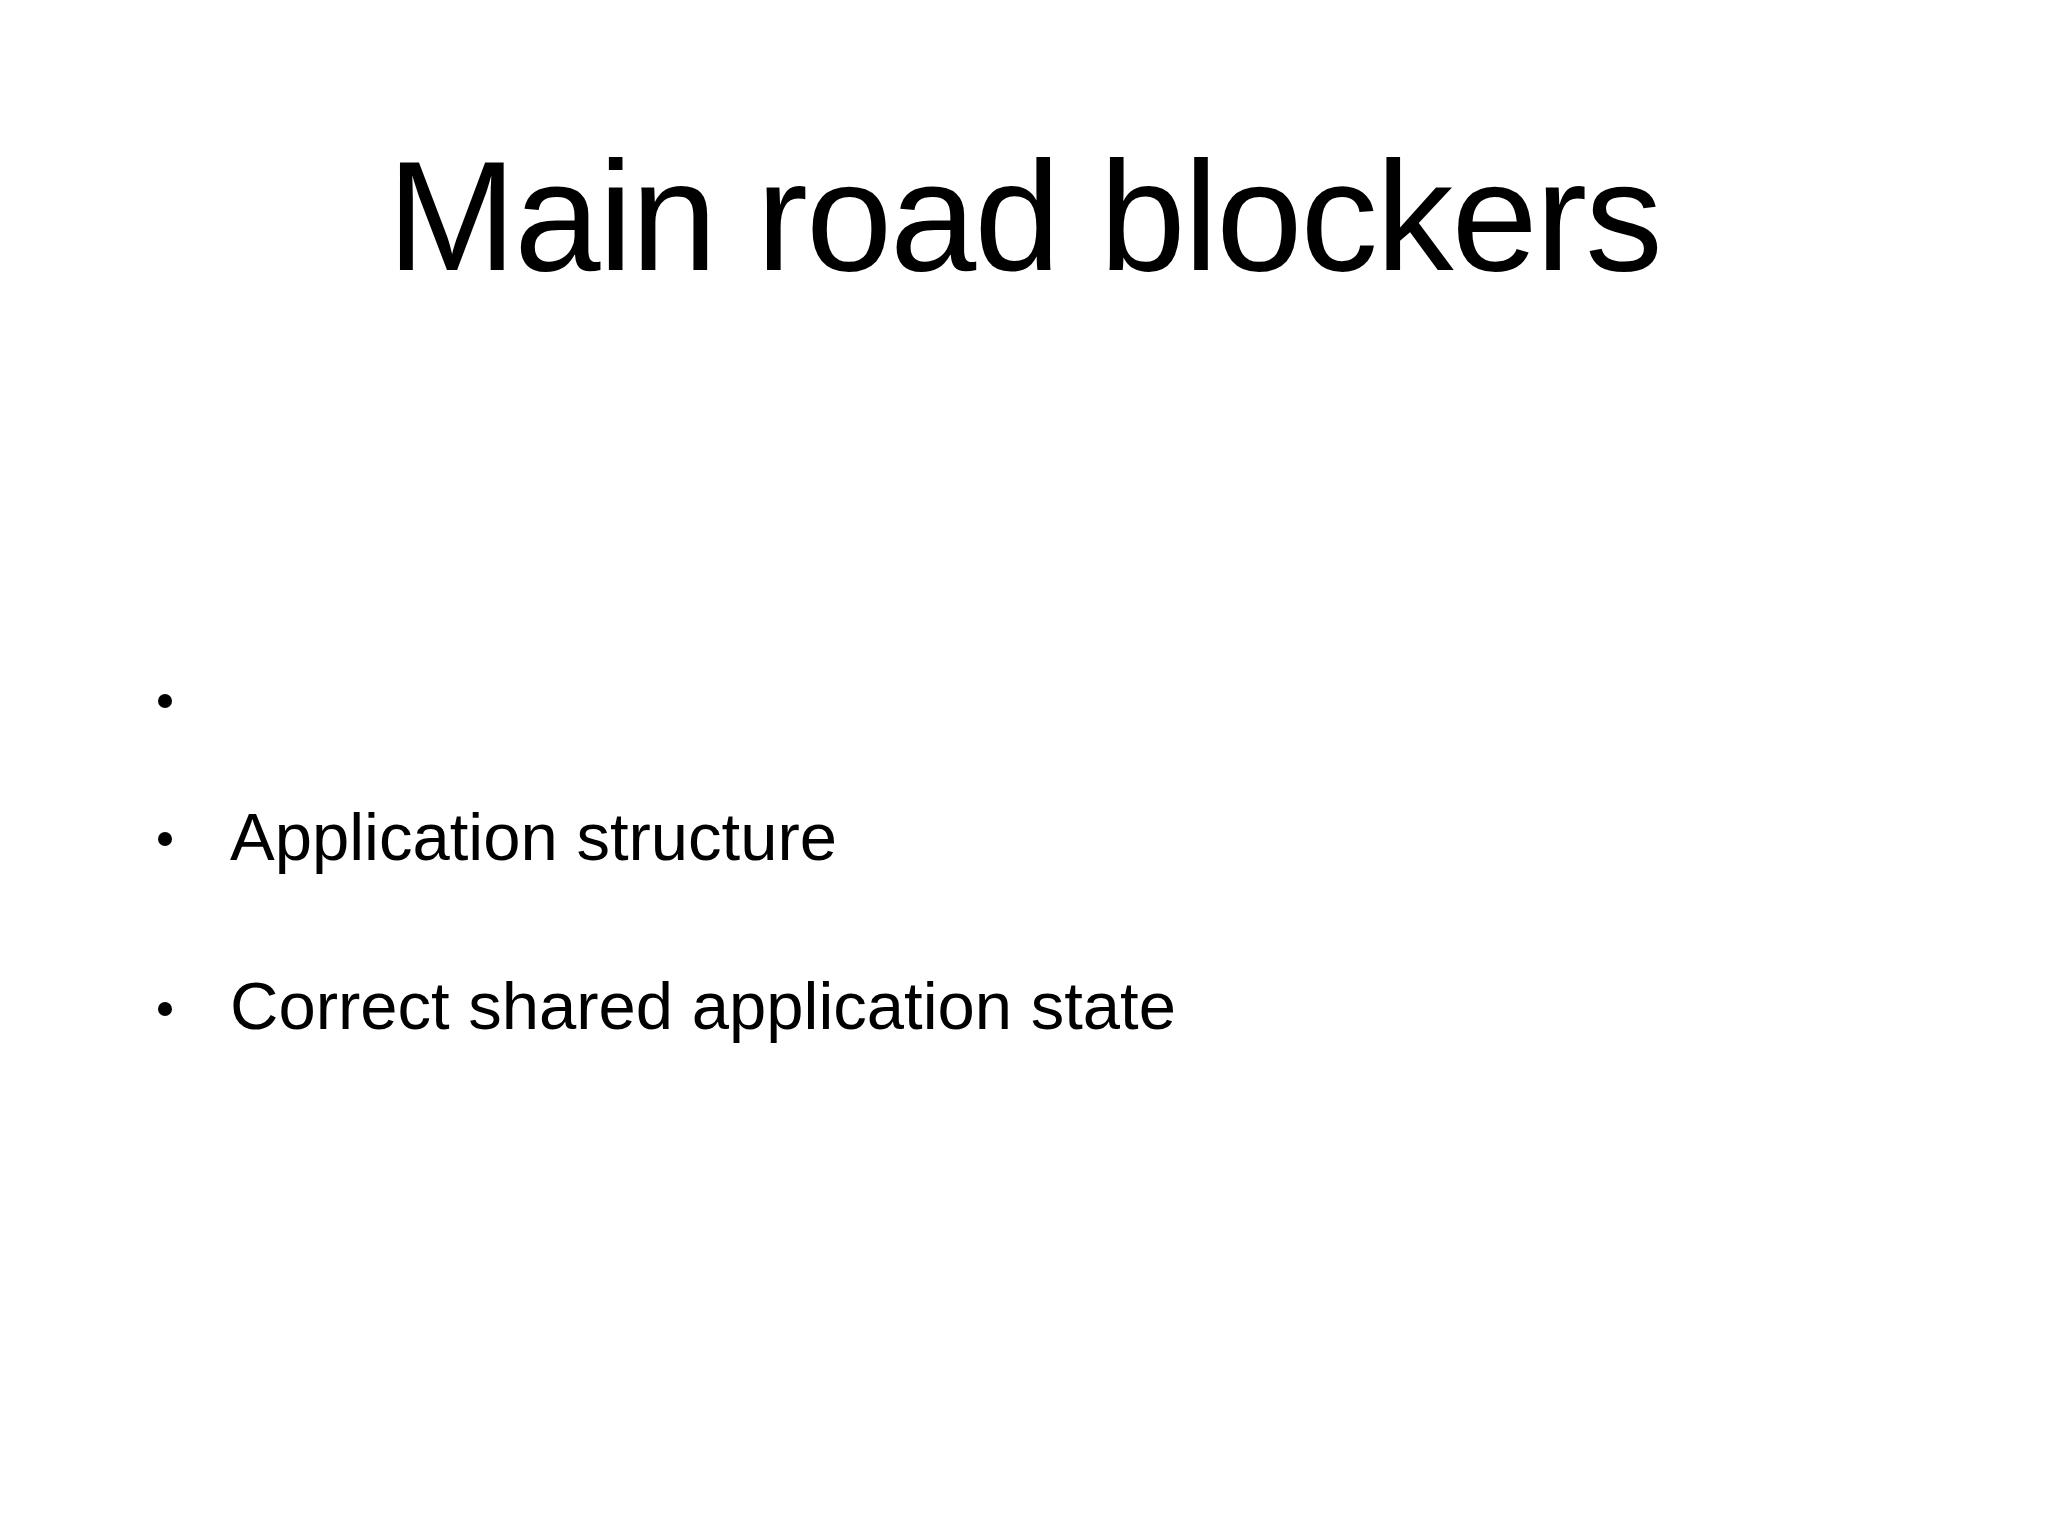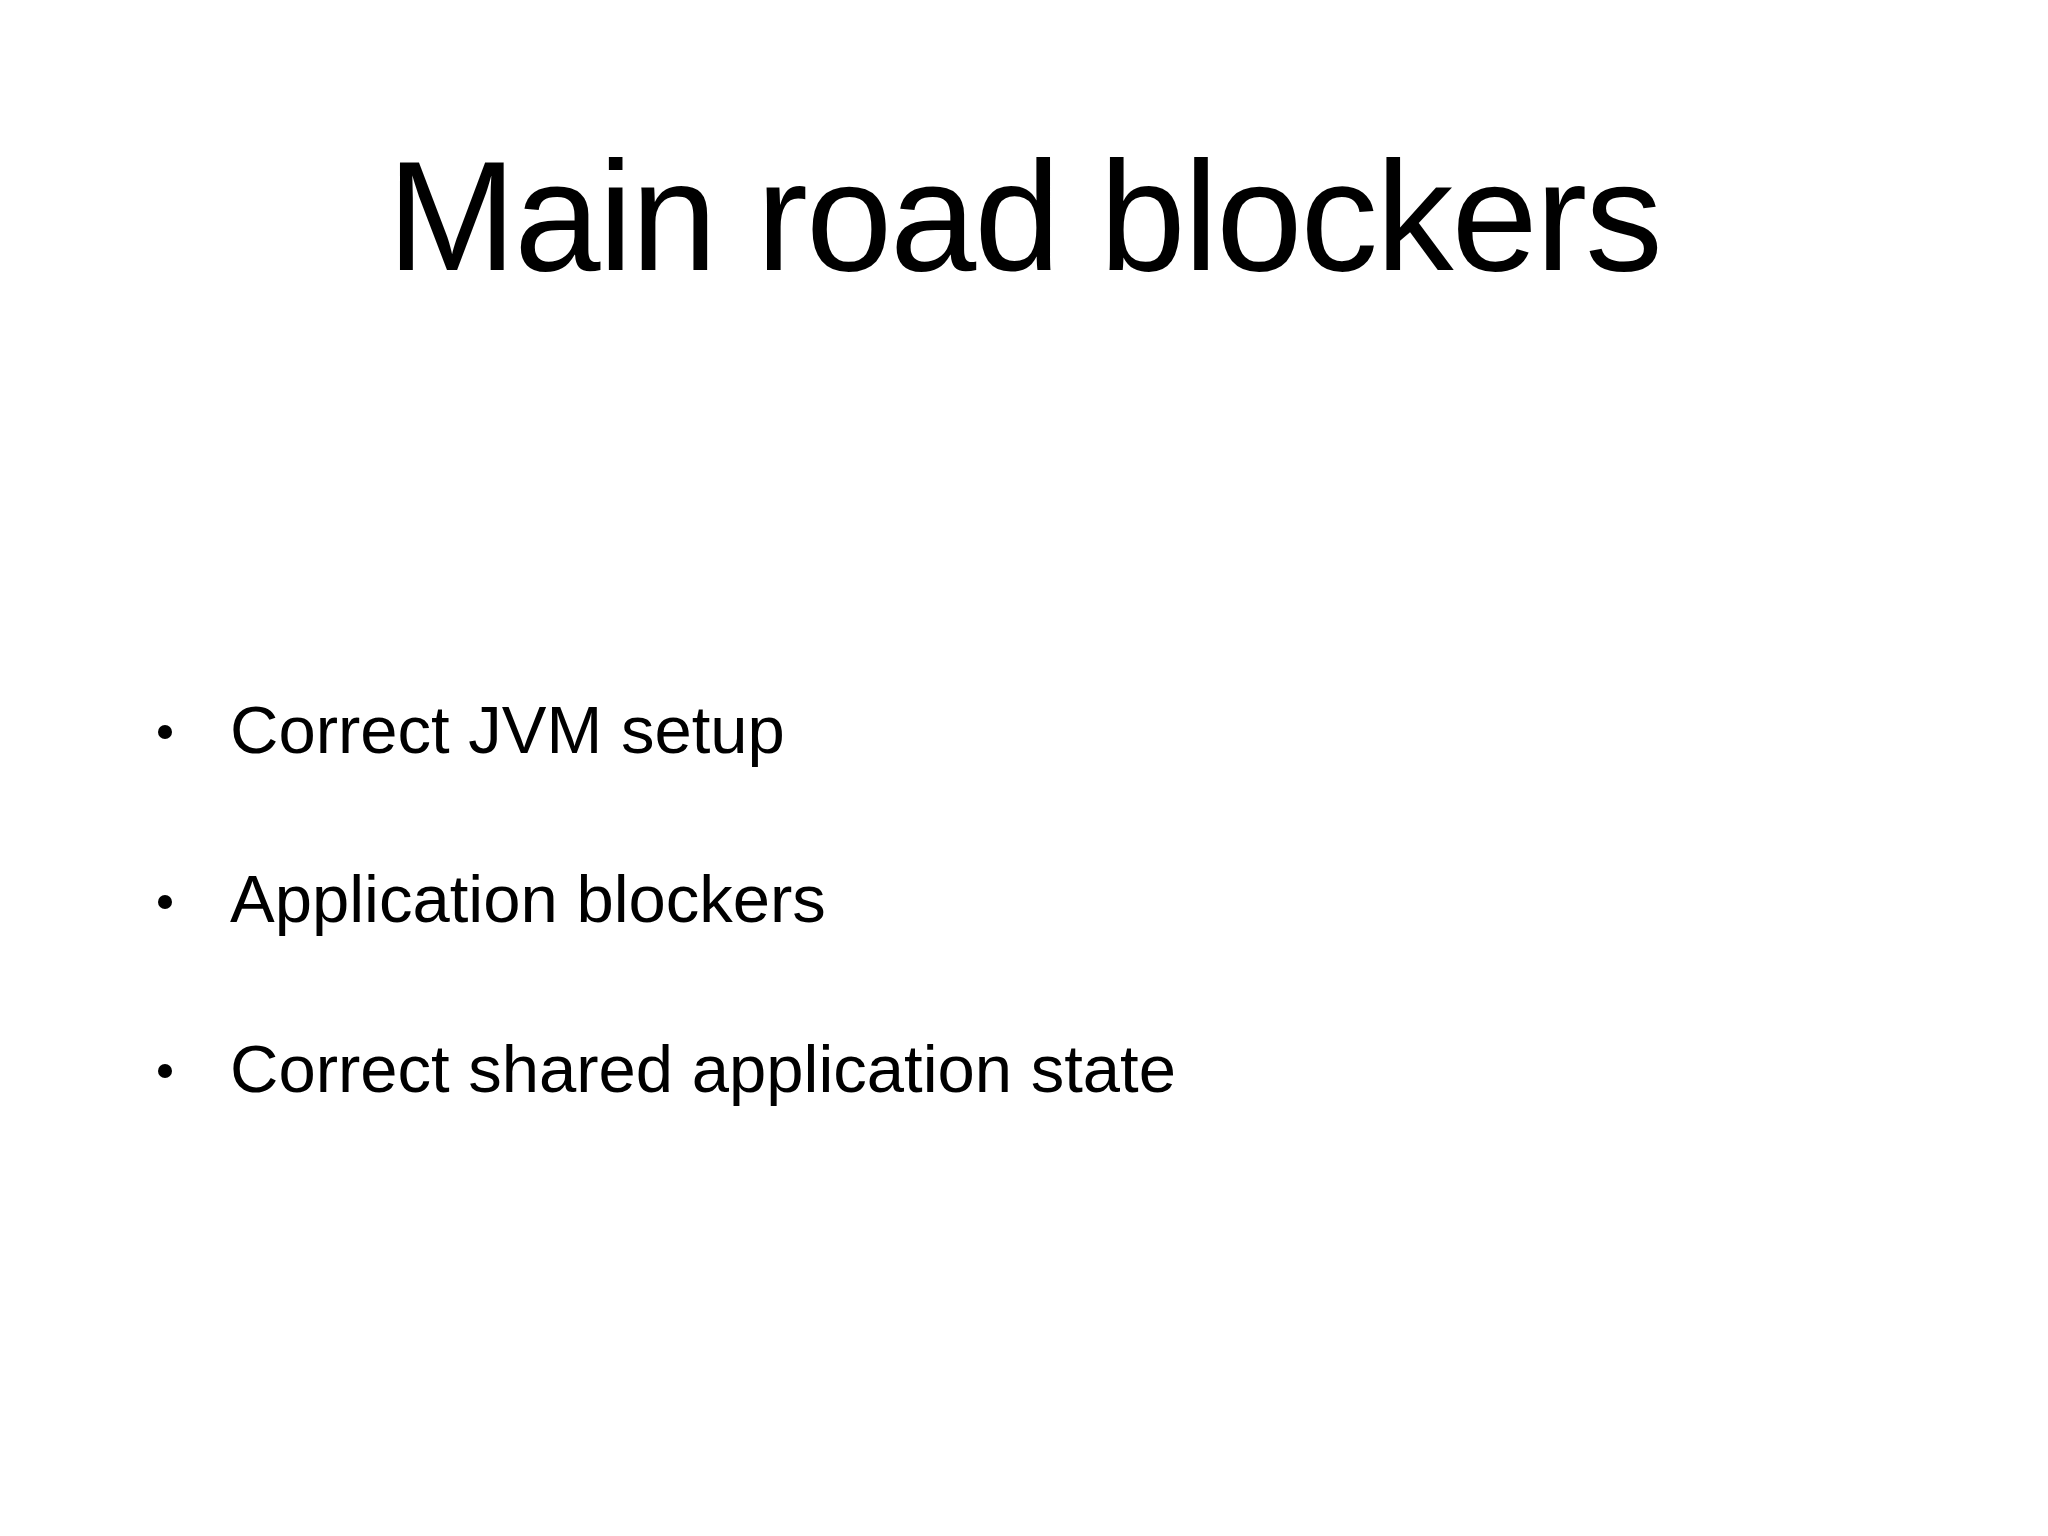--- a/index.html
+++ b/index.html
@@ -62,26 +62,25 @@
 <body>
 
 <div class="slide">
 
   <div class="slide-title">Main road blockers</div>
 
   <div class="bullet-list">
 
     <div class="bullet-item">
       <span class="bullet-dot"></span>
-      <span class="bullet-label">Correct JVM setup</span>
     </div>
 
     <div class="bullet-item">
       <span class="bullet-dot"></span>
-      <span class="bullet-label">Application blockers</span>
+      <span class="bullet-label">Application structure</span>
     </div>
 
     <div class="bullet-item">
       <span class="bullet-dot"></span>
       <span class="bullet-label">Correct shared application state</span>
     </div>
 
   </div>
 
 </div>

